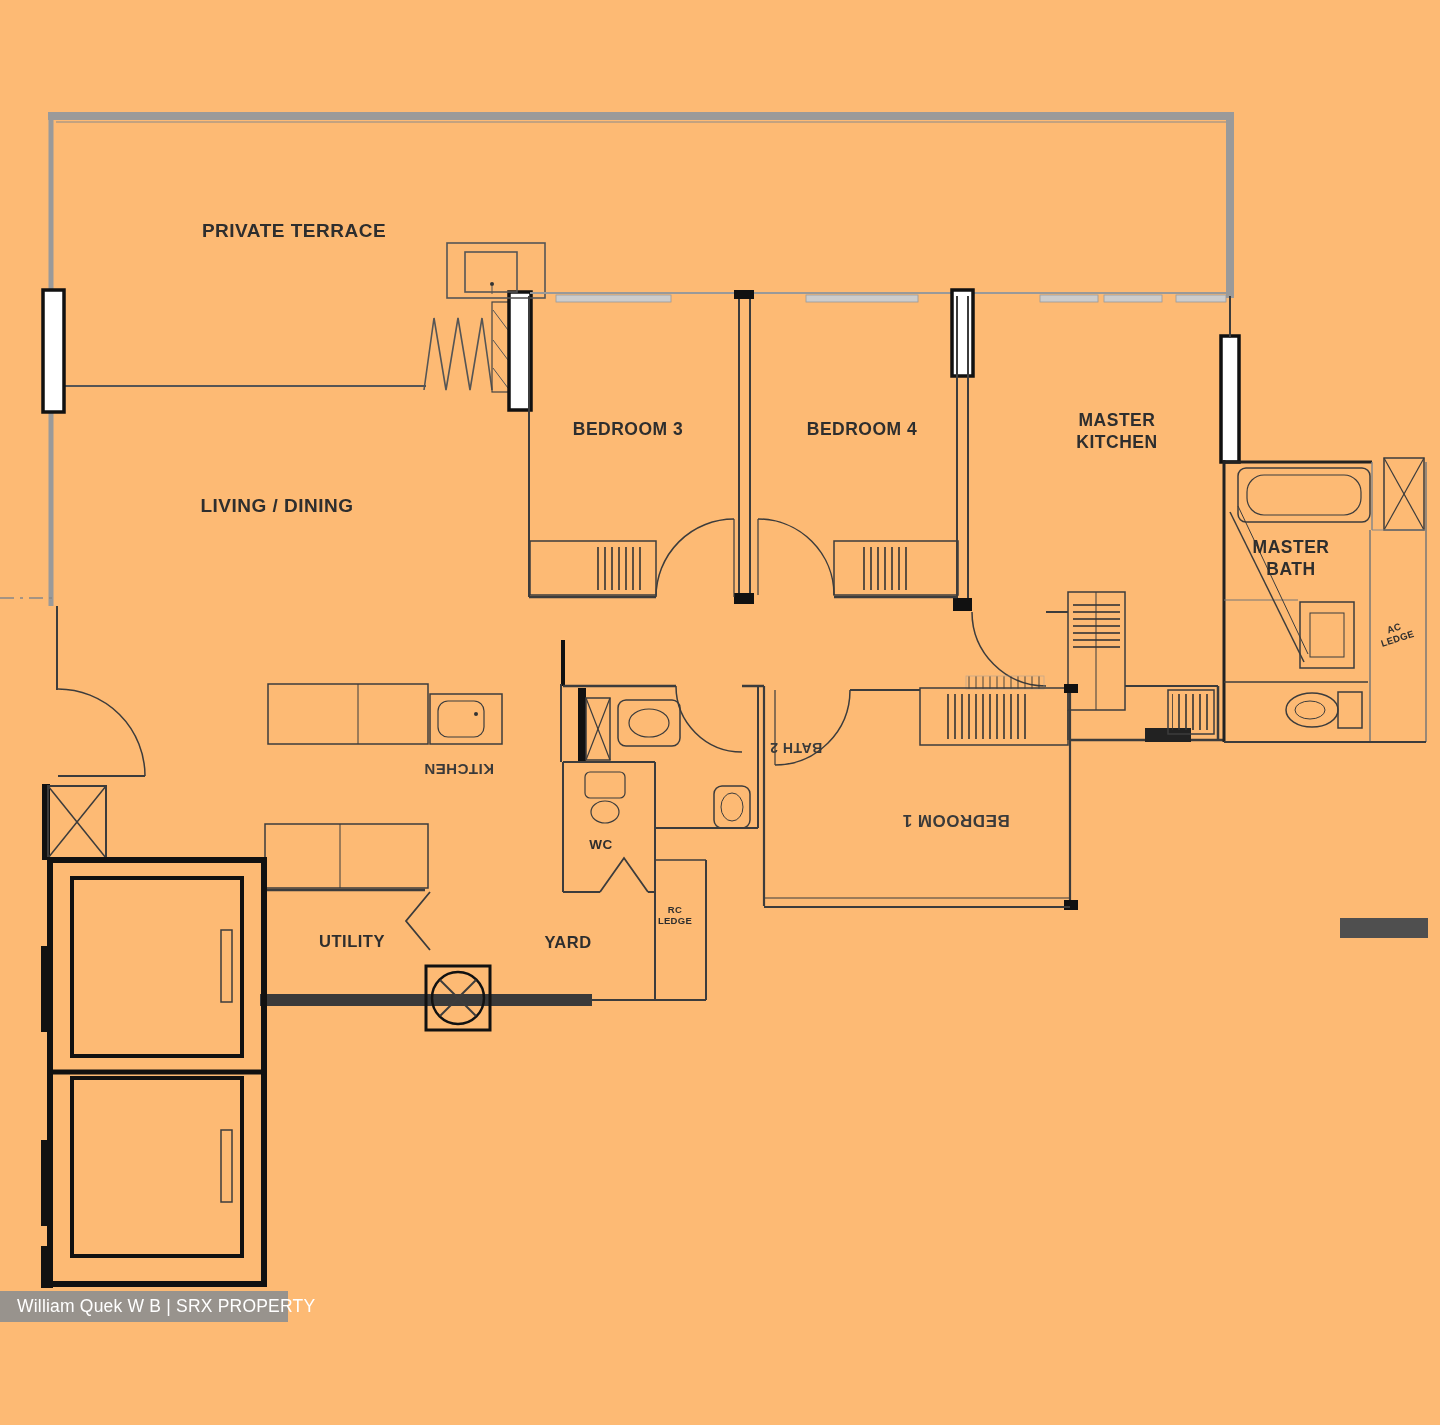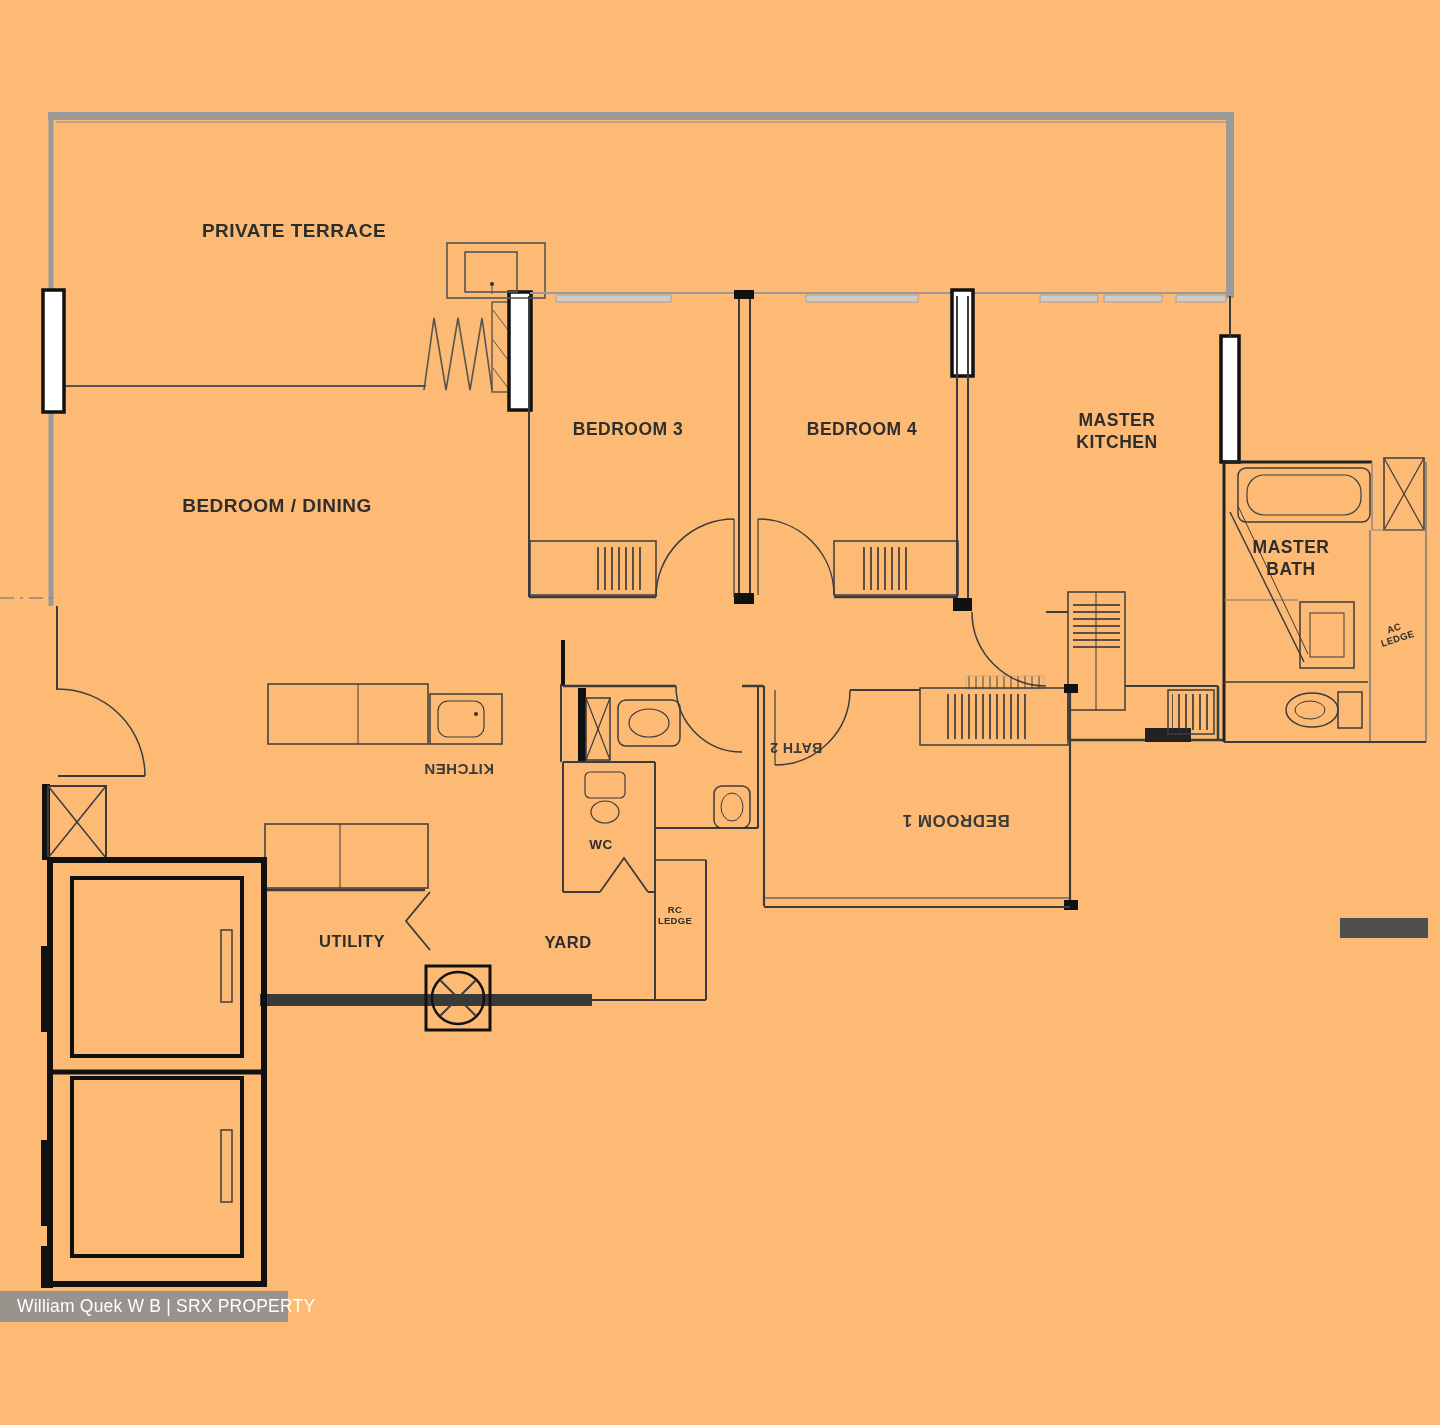--- a/index.html
+++ b/index.html
@@ -268,21 +268,21 @@
         <rect x="72" y="1078" width="170" height="178" stroke="#111" stroke-width="4"></rect>
         <rect x="221" y="1130" width="11" height="72" stroke-width="1.5"></rect>
       </g>
       <rect x="41" y="946" width="12" height="86" fill="#111" stroke="none"></rect>
       <rect x="41" y="1140" width="12" height="86" fill="#111" stroke="none"></rect>
       <rect x="41" y="1246" width="12" height="42" fill="#111" stroke="none"></rect>
     </g>
   </svg>
 
   <div class="lbl fs-big" style="left:294px;top:231px;">PRIVATE TERRACE</div>
-  <div class="lbl fs-big" style="left:277px;top:506px;">BEDROOM / DINING</div>
+  <div class="lbl fs-big" style="left:277px;top:506px;">LIVING / DINING</div>
   <div class="lbl fs-room" style="left:628px;top:430px;">BEDROOM 3</div>
   <div class="lbl fs-room" style="left:862px;top:430px;">BEDROOM 4</div>
   <div class="lbl fs-room" style="left:1117px;top:432px;">
     <span>MASTER</span>
     <span>KITCHEN</span>
   </div>
   <div class="lbl fs-room" style="left:1291px;top:559px;">
     <span>MASTER</span>
     <span>BATH</span>
   </div>

